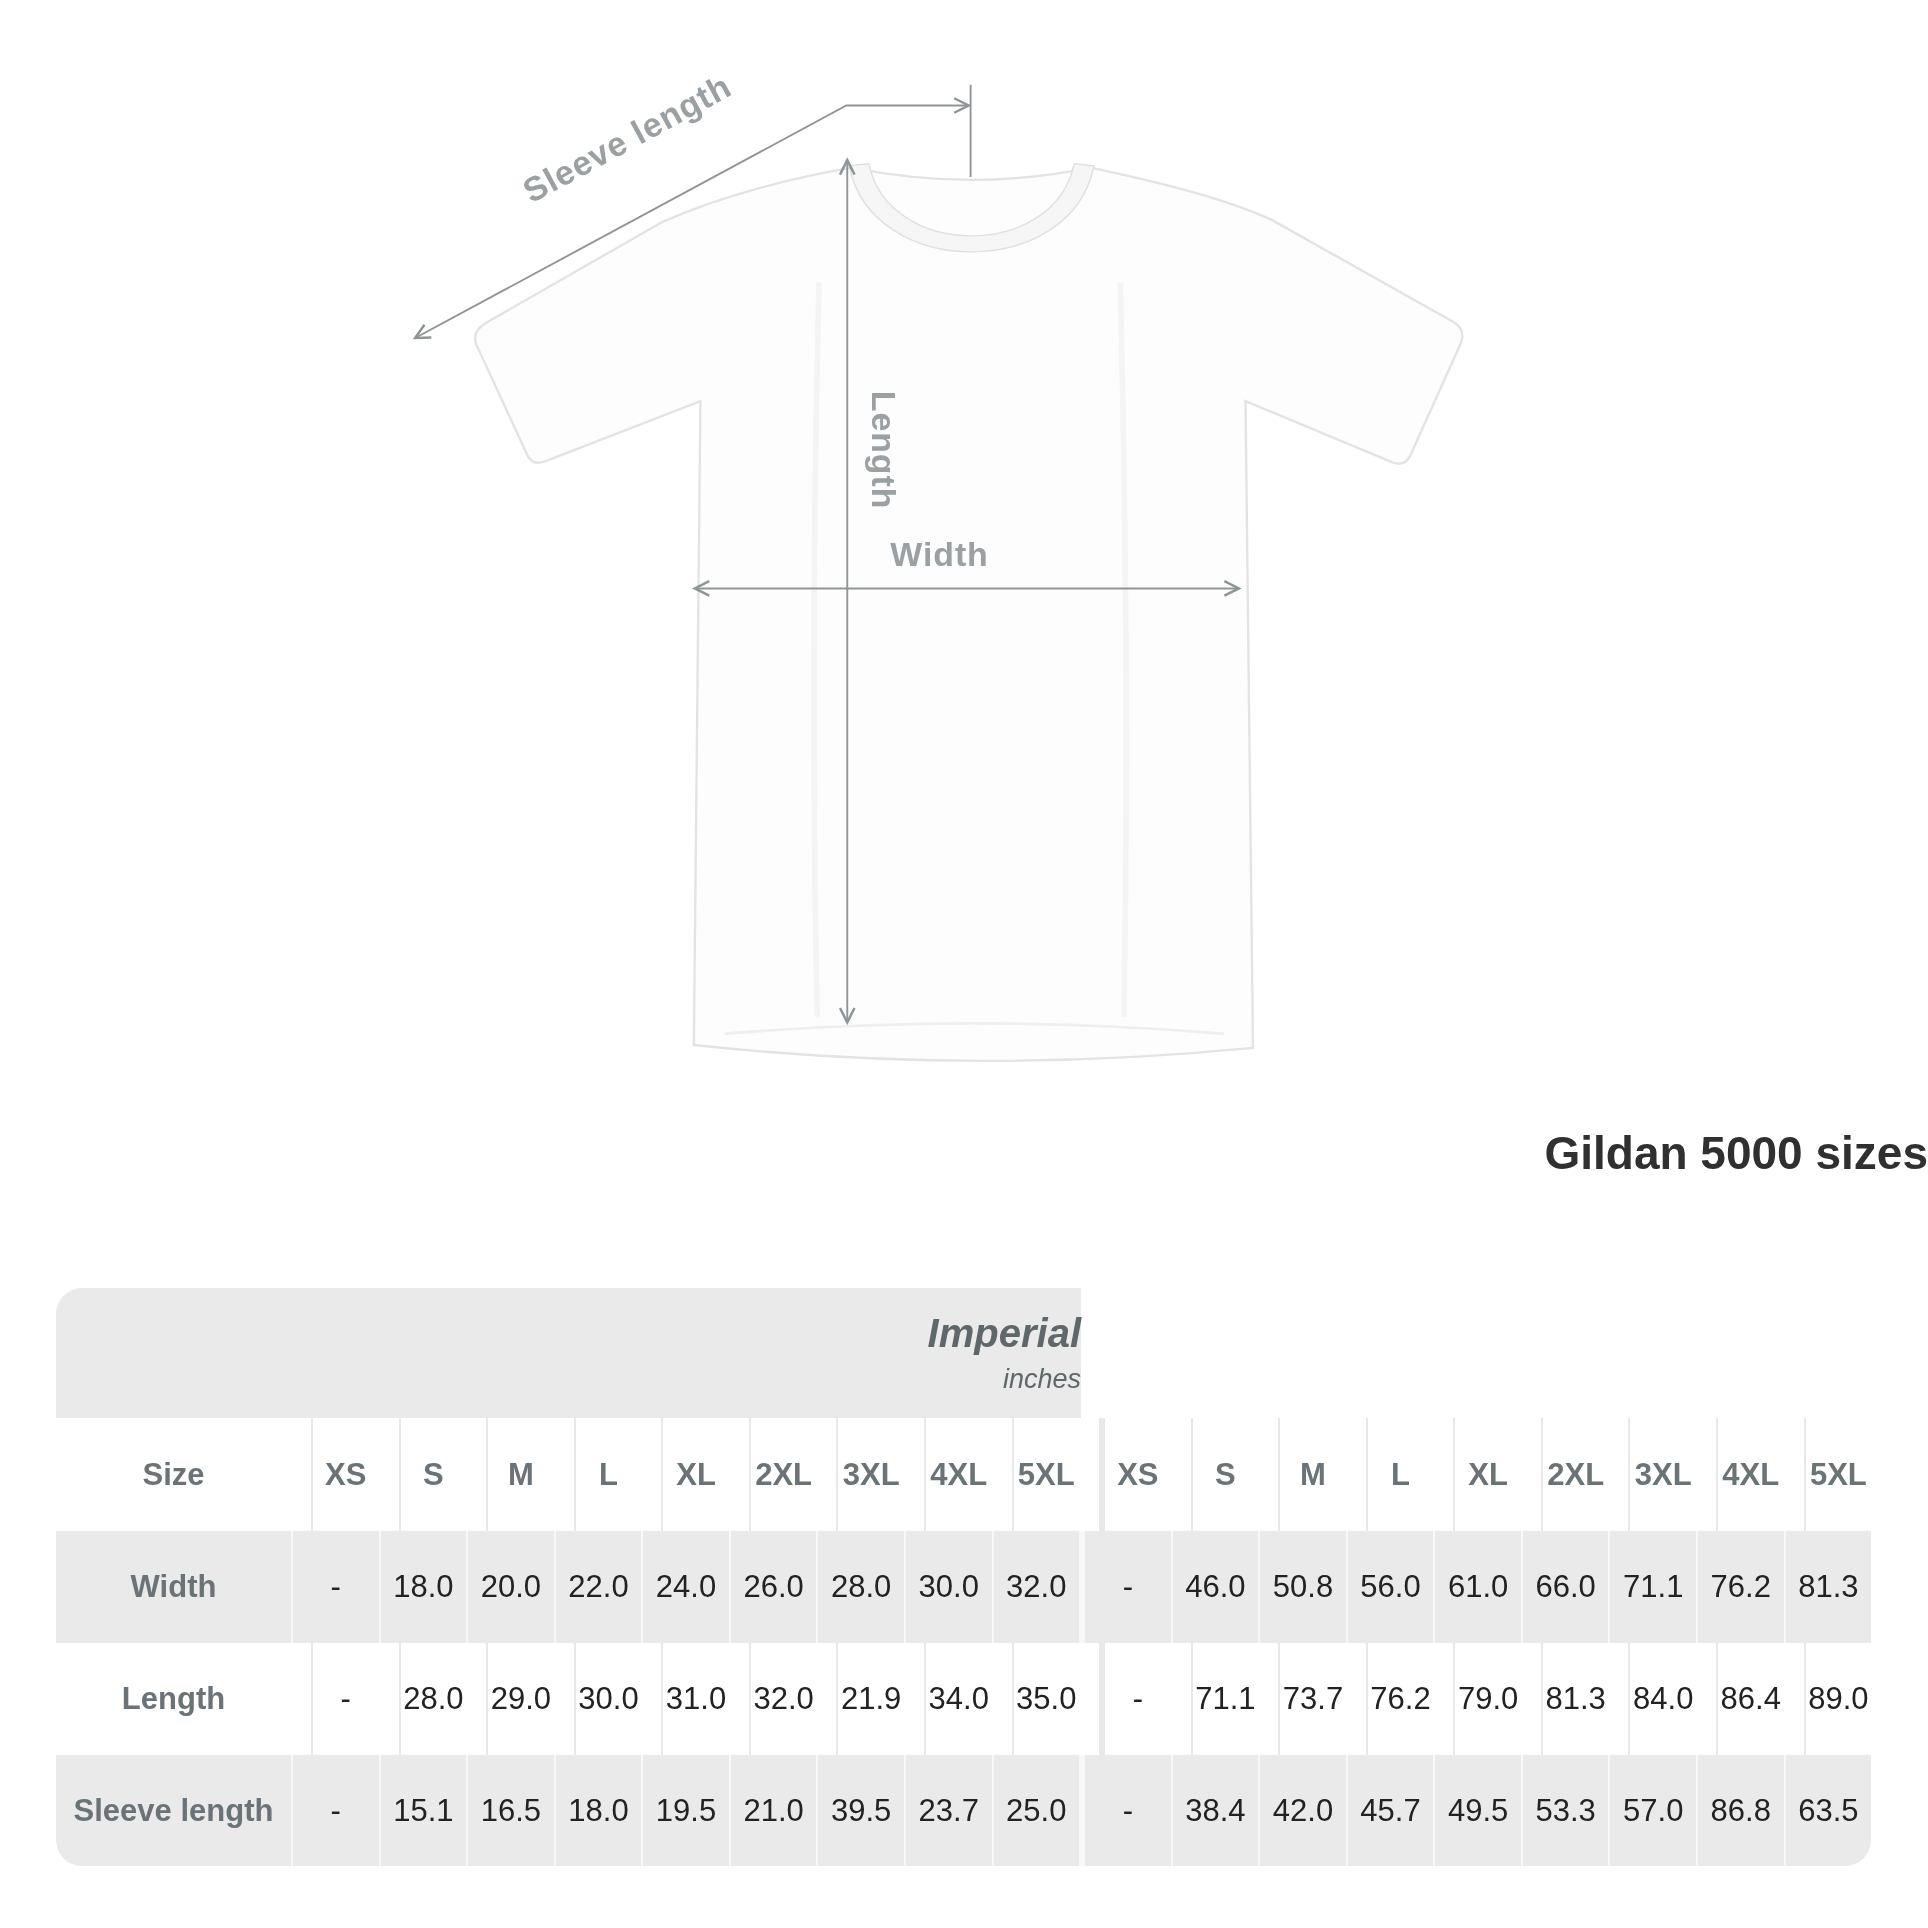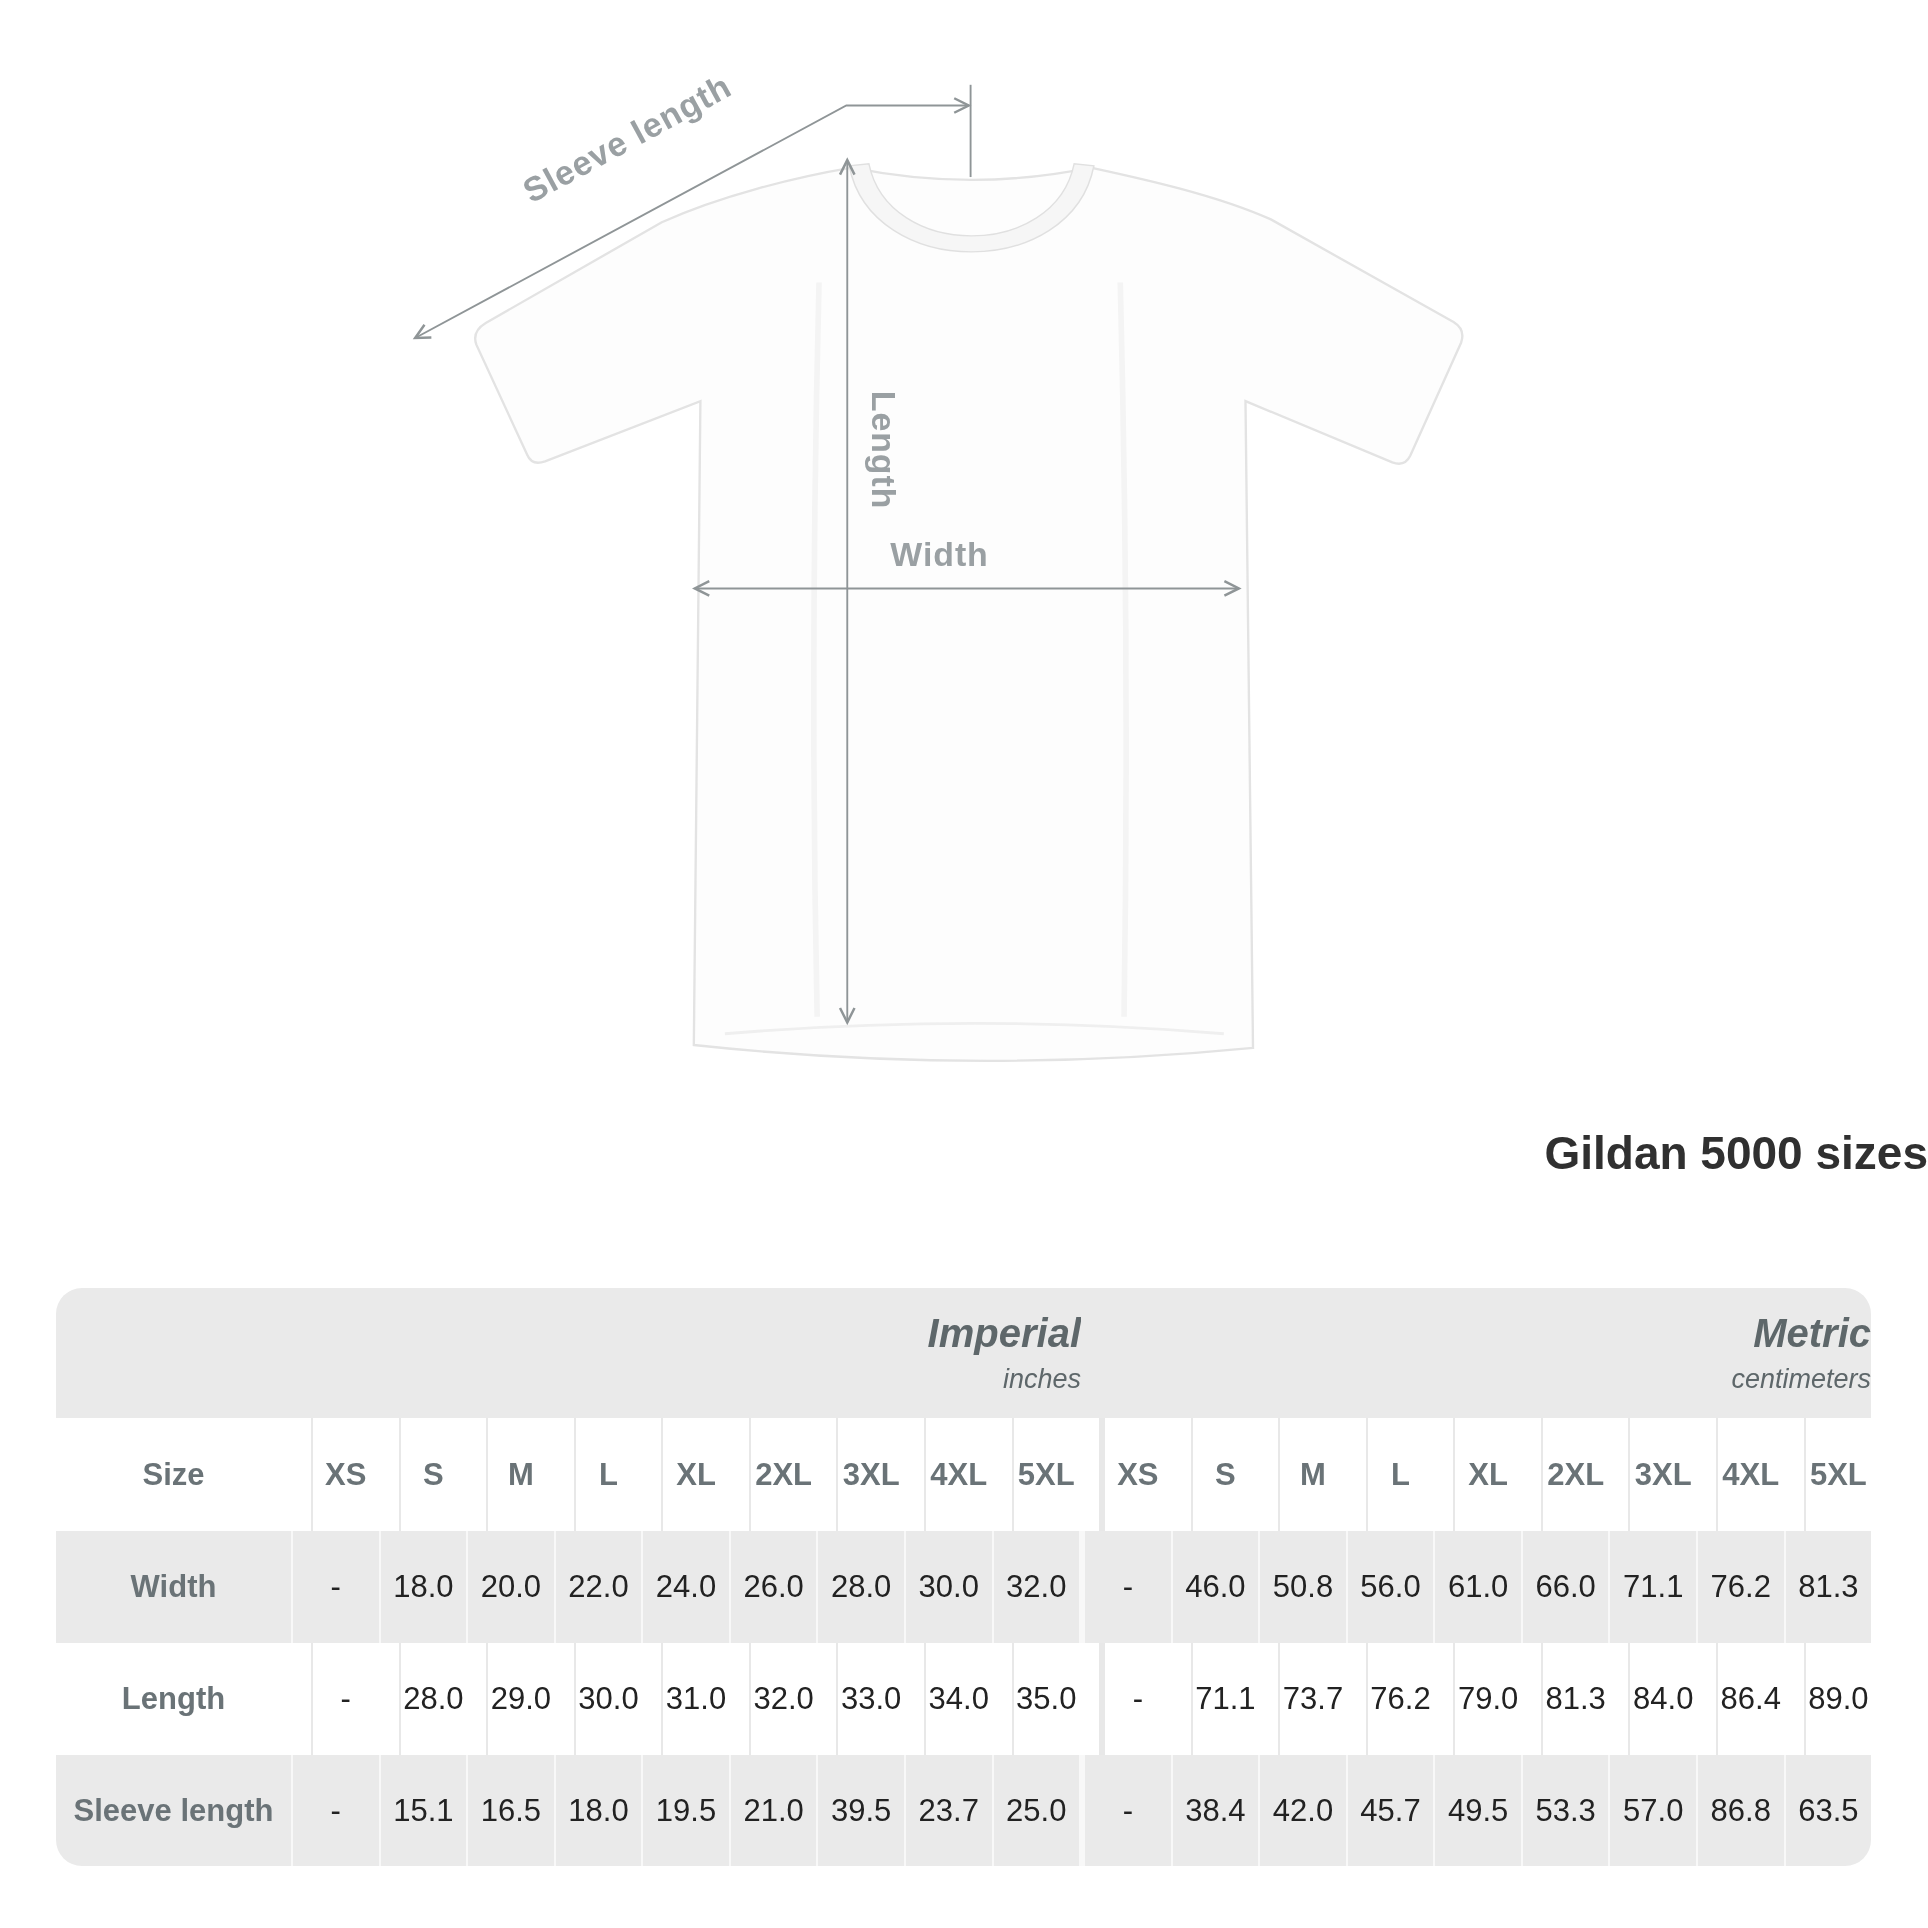--- a/index.html
+++ b/index.html
@@ -103,24 +103,20 @@
 
   <div class="title">Gildan 5000 sizes</div>
 
   <div class="sizetable">
 
     <div class="trow band">
       <div class="uh left">
         <div class="sys">Imperial</div>
         <div class="unit">inches</div>
       </div>
-      <div class="uh right">
-        <div class="sys">Metric</div>
-        <div class="unit">centimeters</div>
-      </div>
     </div>
 
     <div class="trow sizes white">
       <div class="cell lab hdr">Size</div>
       <div class="cell hdr">XS</div>
       <div class="cell hdr">S</div>
       <div class="cell hdr">M</div>
       <div class="cell hdr">L</div>
       <div class="cell hdr">XL</div>
       <div class="cell hdr">2XL</div>
@@ -161,21 +157,21 @@
     </div>
 
     <div class="trow data2 white">
       <div class="cell lab hdr">Length</div>
       <div class="cell val">-</div>
       <div class="cell val">28.0</div>
       <div class="cell val">29.0</div>
       <div class="cell val">30.0</div>
       <div class="cell val">31.0</div>
       <div class="cell val">32.0</div>
-      <div class="cell val">33.0</div>
+      <div class="cell val">21.9</div>
       <div class="cell val">34.0</div>
       <div class="cell val">35.0</div>
       <div class="cell val mfirst">-</div>
       <div class="cell val">71.1</div>
       <div class="cell val">73.7</div>
       <div class="cell val">76.2</div>
       <div class="cell val">79.0</div>
       <div class="cell val">81.3</div>
       <div class="cell val">84.0</div>
       <div class="cell val">86.4</div>

